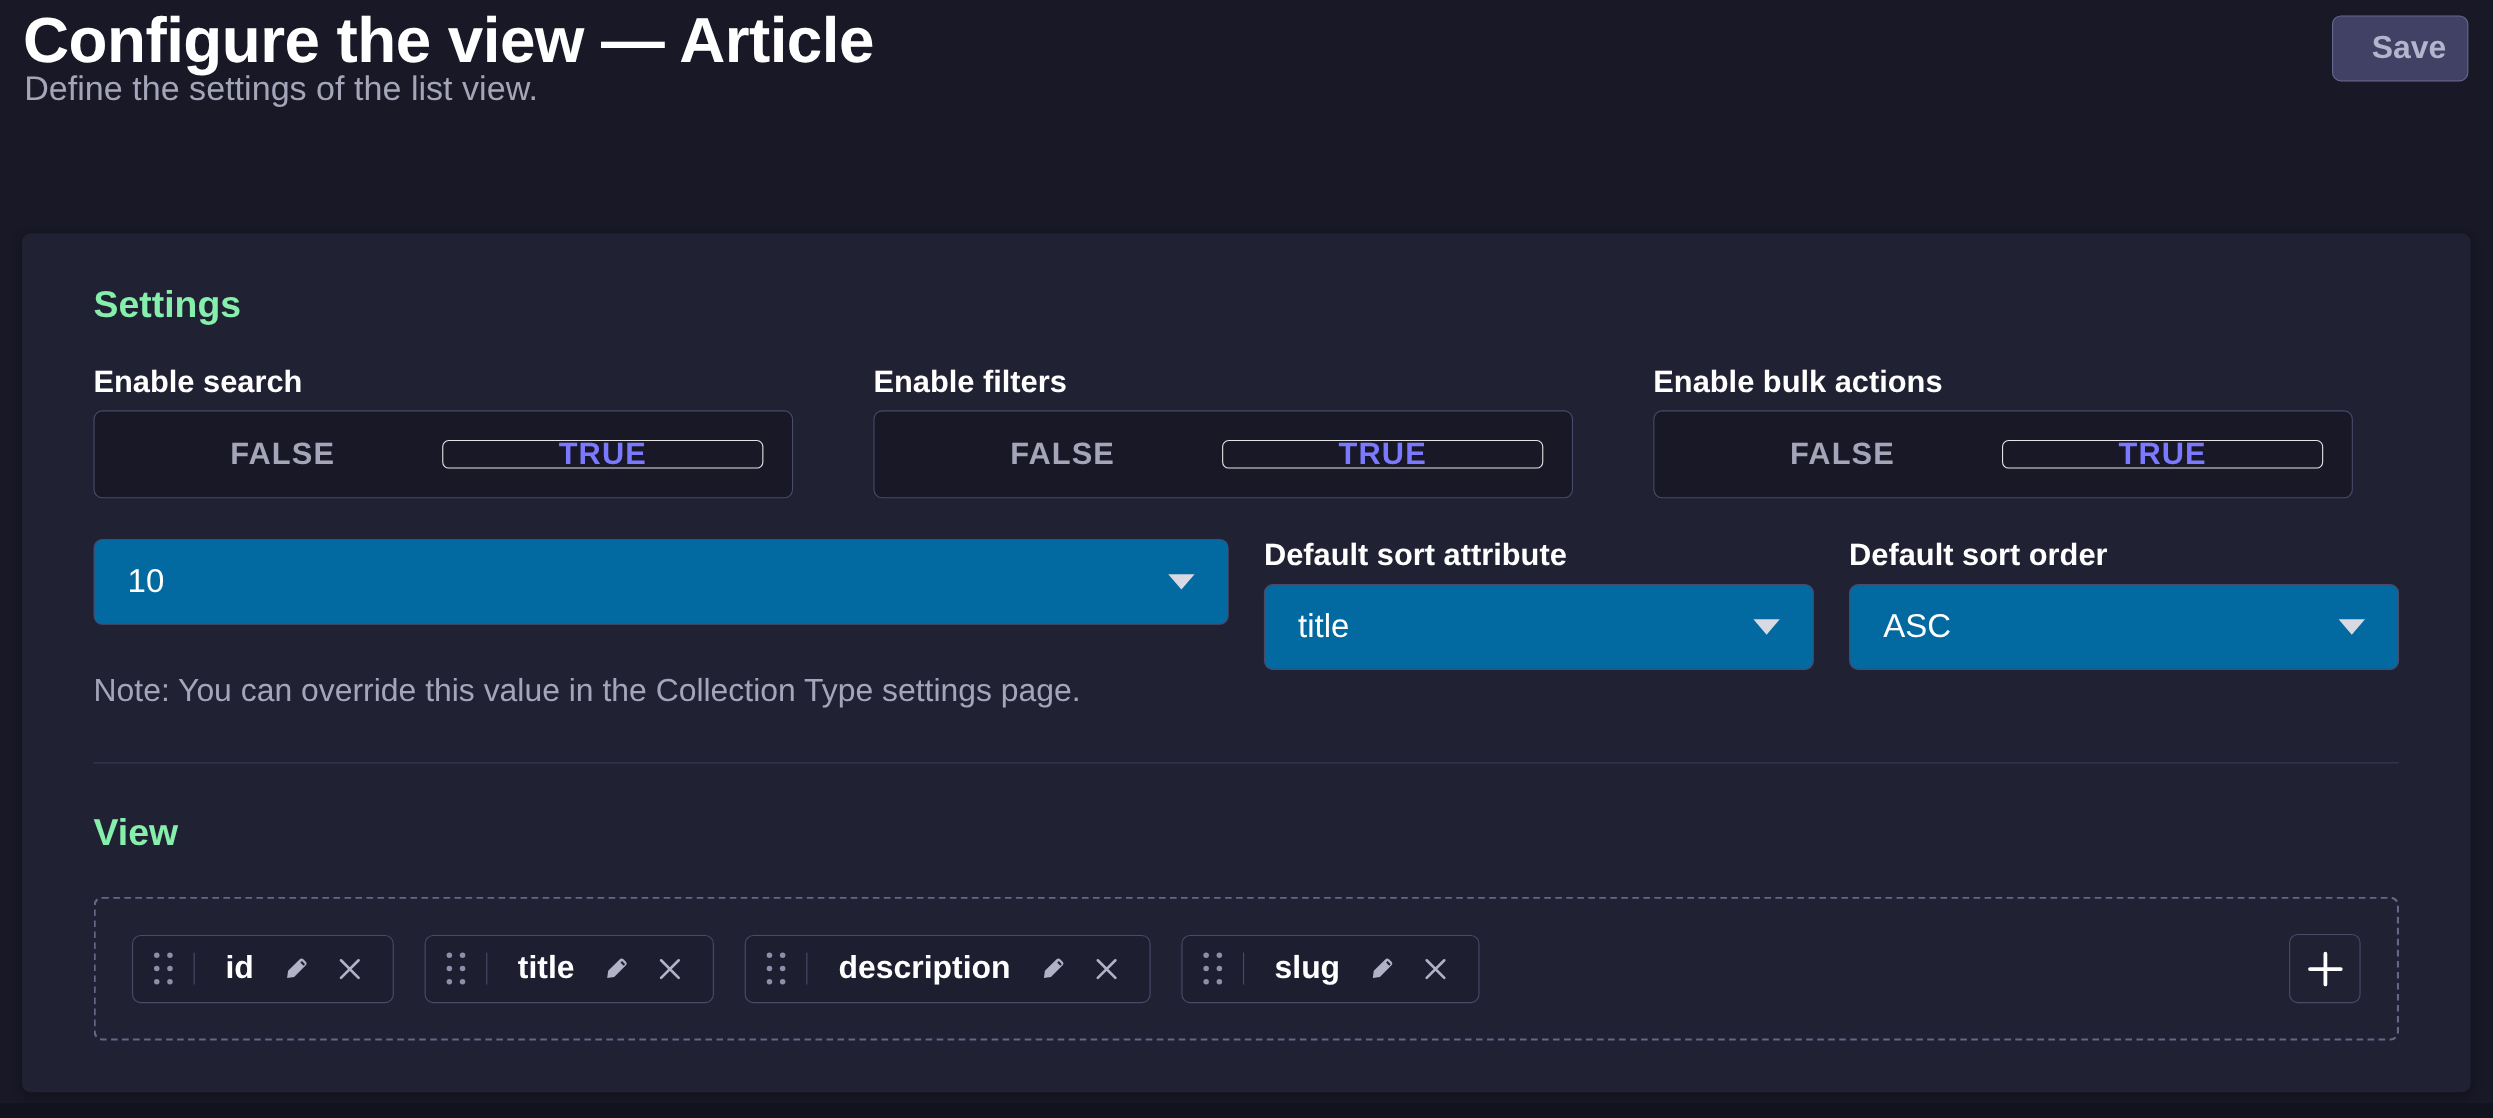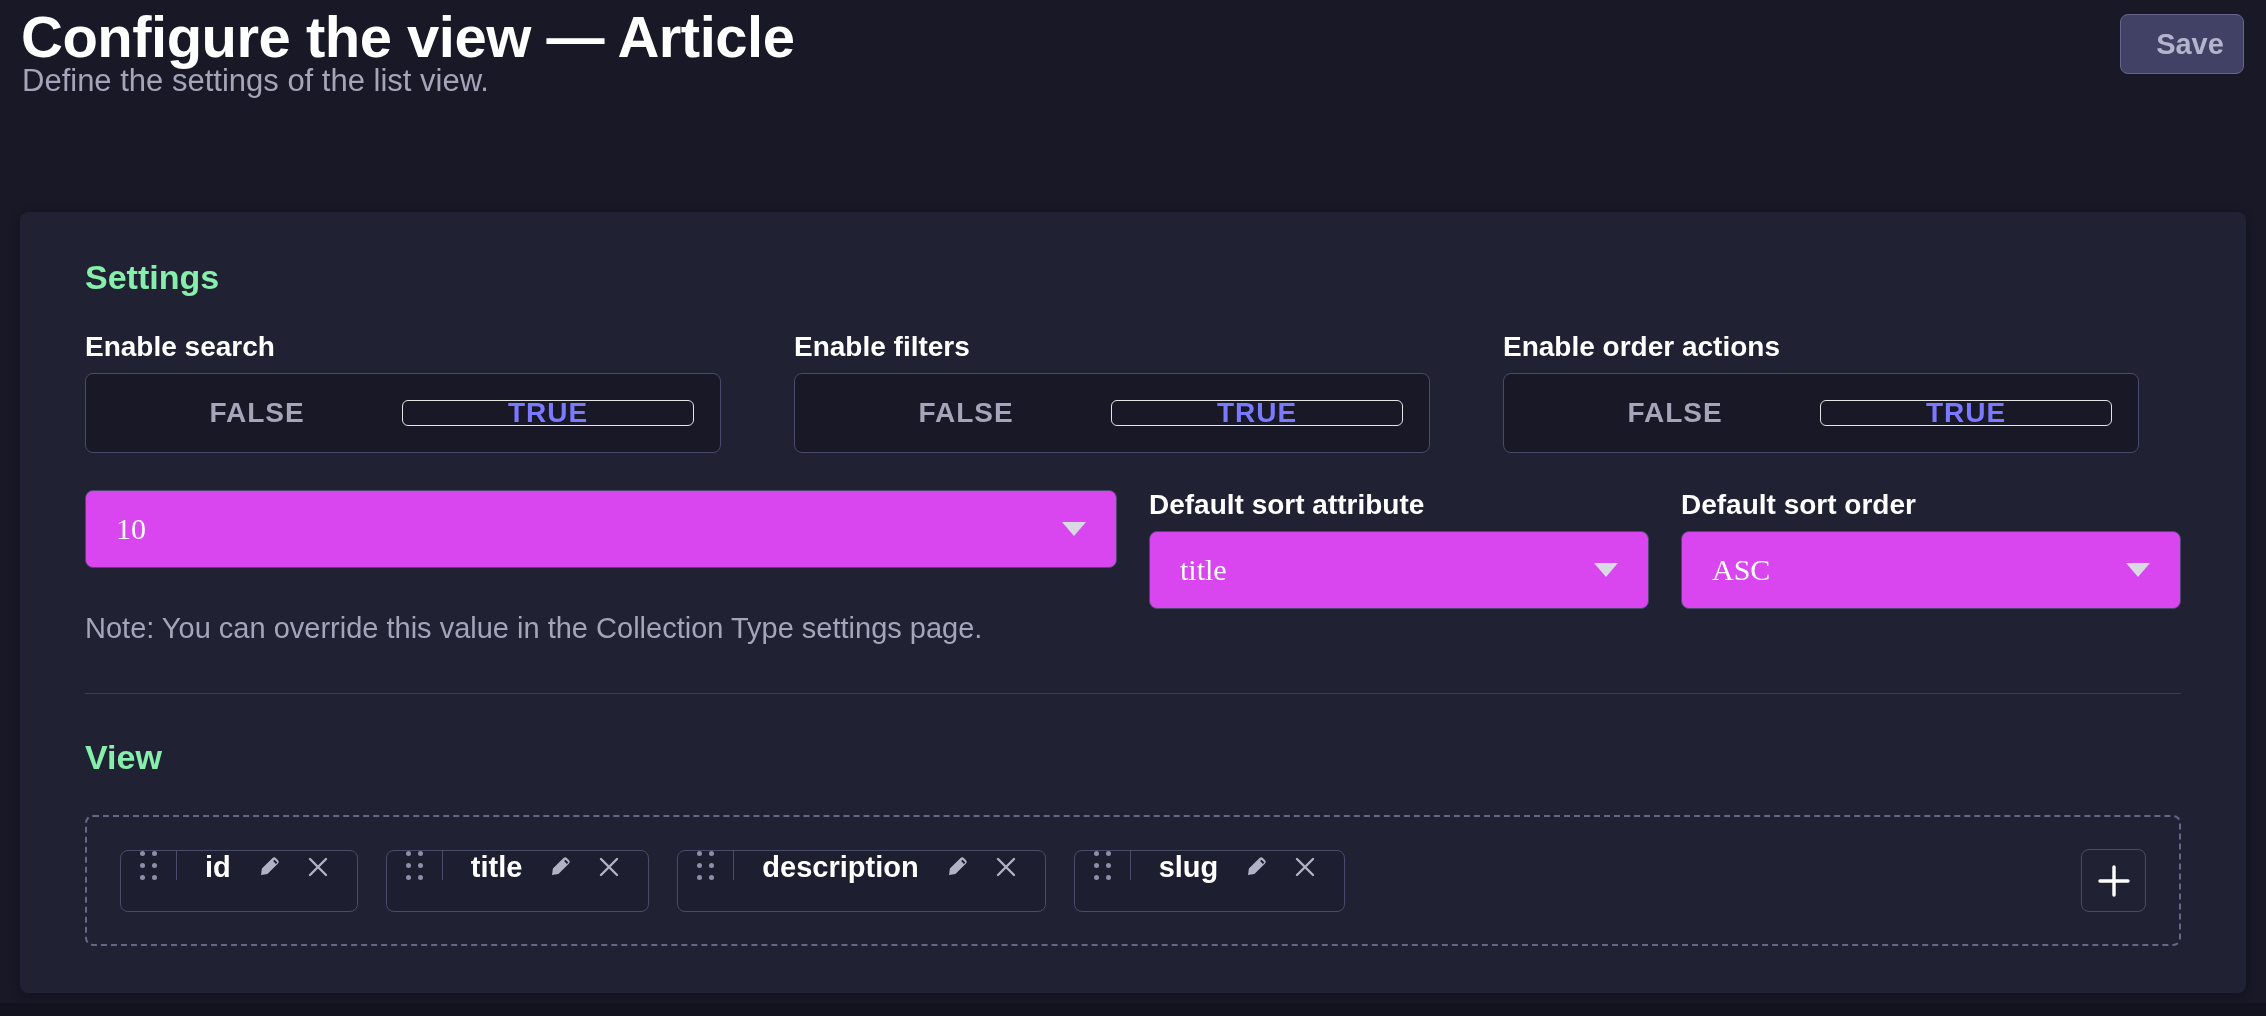--- a/index.html
+++ b/index.html
@@ -65,22 +65,22 @@
   .toggle-opt.selected {
     border:1px solid #e5e5e5; color:#7b79ff; background:#181826;
   }
 
   
   .select-field { position:absolute; top:278px; }
   .select-field.sel1 { left:65px;  width:1032px; }
   .select-field.sel2 { left:1129px; width:500px; }
   .select-field.sel3 { left:1661px; width:500px; }
   .selectbox {
-    height:78px; background:#d946ef; border:1px solid #4a4a6a; border-radius:8px;
-    display:flex; align-items:center; padding:0 30px; cursor:pointer;font-family:Liberation Serif, serif;
+    height:78px; background:#0369a1; border:1px solid #4a4a6a; border-radius:8px;
+    display:flex; align-items:center; padding:0 30px; cursor:pointer;
   }
   .select-value { font-size:30px; color:#ffffff; }
   .caret {
     margin-left:auto; width:0; height:0;
     border-left:12px solid transparent; border-right:12px solid transparent;
     border-top:14px solid #d9d9e3;
   }
   .note {
     position:absolute; left:65px; top:400px;
     font-size:29px; color:#a5a5ba;
@@ -91,21 +91,21 @@
     background:#3b3b55;
   }
 
   
   .dashed-zone {
     position:absolute; left:65px; top:603px; width:2096px; height:131px;
     border:2px dashed #666687; border-radius:8px;
     display:flex; align-items:center; padding:0 33px; gap:28px;
   }
   .chip {
-    display:flex; align-items:flex-start; height:62px;
+    display:flex; align-items:center; height:62px;
     background:#1e1e31; border:1px solid #4a4a6a; border-radius:8px;
   }
   .chip-handle {
     width:56px; display:flex; align-items:center; justify-content:center;
     border-right:1px solid #4a4a6a; cursor:grab;
   }
   .dots { display:grid; grid-template-columns:5px 5px; grid-auto-rows:5px; gap:7px; }
   .dots i { width:5px; height:5px; border-radius:50%; background:#8e8ea9; }
   .chip-body { display:flex; align-items:center; padding:0 28px; gap:26px; }
   .chip-name { font-size:29px; font-weight:700; color:#ffffff; }
@@ -150,21 +150,21 @@
 
     <div class="toggle-field col2">
       <span class="field-label">Enable filters</span>
       <div class="toggle">
         <div class="toggle-opt">FALSE</div>
         <div class="toggle-opt selected">TRUE</div>
       </div>
     </div>
 
     <div class="toggle-field col3">
-      <span class="field-label">Enable order actions</span>
+      <span class="field-label">Enable bulk actions</span>
       <div class="toggle">
         <div class="toggle-opt">FALSE</div>
         <div class="toggle-opt selected">TRUE</div>
       </div>
     </div>
 
     <div class="select-field sel1">
       <div class="selectbox">
         <span class="select-value">10</span>
         <span class="caret"></span>

